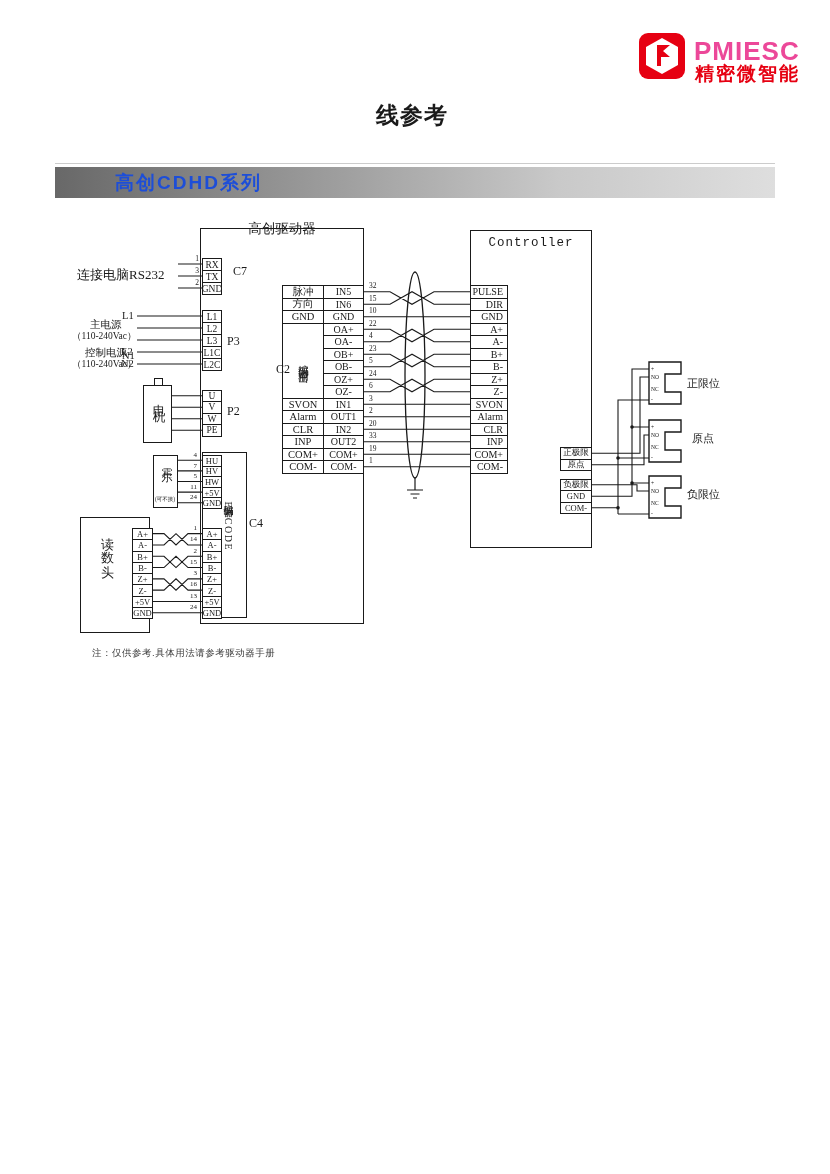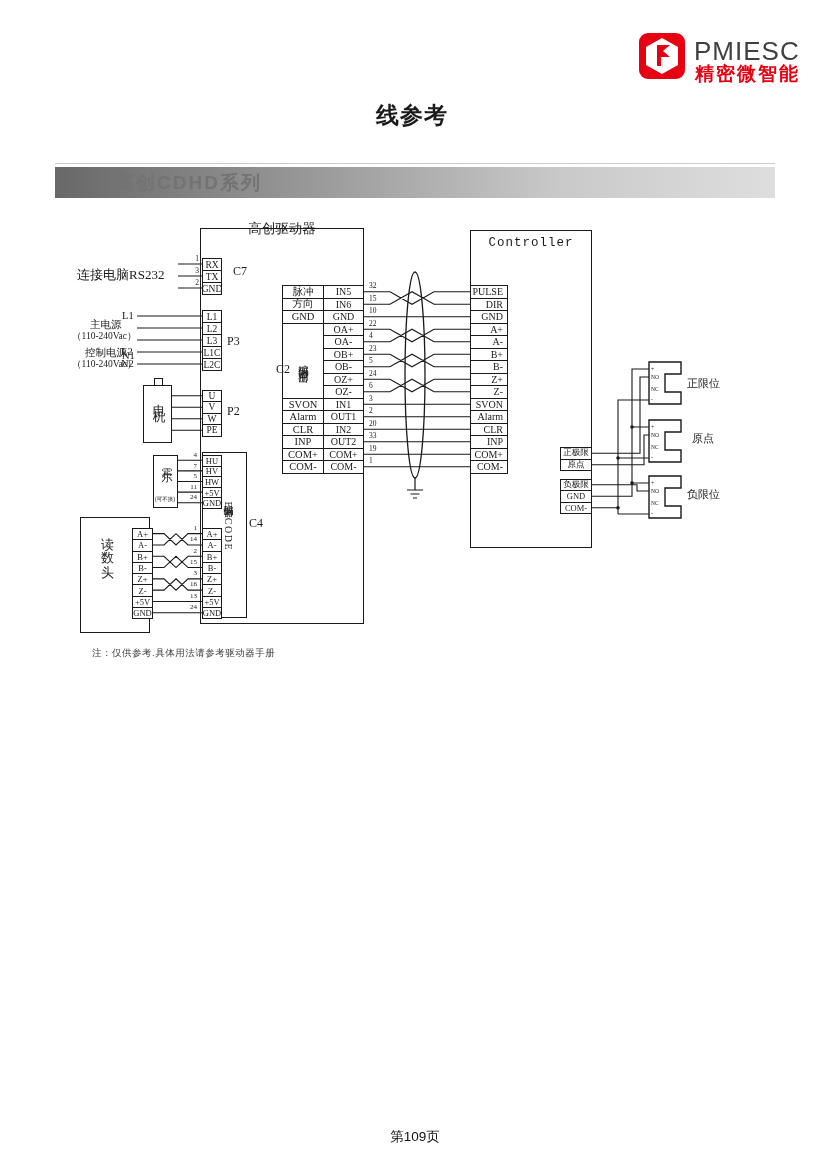--- a/index.html
+++ b/index.html
@@ -4,28 +4,28 @@
 <style>
   html,body{margin:0;padding:0;background:#e8e8e8;}
   .page{position:relative;width:830px;height:1174px;background:#ffffff;overflow:hidden;
         font-family:"Liberation Sans","DejaVu Sans",sans-serif;color:#1a1a1a;}
   .abs{position:absolute;}
   .serif{font-family:"Liberation Serif","DejaVu Serif",serif;}
   .mono{font-family:"Liberation Mono","DejaVu Sans Mono",monospace;}
 
   
   .logo-icon{left:639px;top:33px;width:46px;height:46px;background:#e60012;border-radius:9px;}
-  .brand{left:694px;top:36px;font-size:26px;font-weight:400;letter-spacing:1px;color:#404040;}
+  .brand{left:694px;top:36px;font-size:26px;font-weight:700;letter-spacing:1px;color:#ec4899;}
   .slogan{left:695px;top:61px;font-size:19px;font-weight:700;letter-spacing:2px;color:#e60012;}
   .title-wrap{left:376px;top:100px;font-size:23px;font-weight:700;letter-spacing:1px;}
   .title-main{left:55px;top:124px;font-size:23px;font-weight:700;letter-spacing:1px;}
   .bar-line{left:55px;top:163px;width:720px;height:1px;background:#cccccc;}
   .bar{left:55px;top:167px;width:720px;height:31px;
        background:linear-gradient(90deg,#686868,#9f9f9f 40%,#c9c9c9 70%,#dedede);}
-  .bar-text{left:115px;top:170px;font-size:19px;font-weight:700;letter-spacing:2px;color:#737373;}
+  .bar-text{left:115px;top:170px;font-size:19px;font-weight:700;letter-spacing:2px;color:#1d4ed8;}
 
   
   .bigbox{border:1.5px solid #1a1a1a;background:transparent;box-sizing:border-box;}
   .lbl{white-space:nowrap;}
   .stack > *{margin-top:-1px;}
   .stack > :first-child{margin-top:0;}
   .cell{box-sizing:border-box;border:1px solid #1a1a1a;background:#fff;
         display:flex;align-items:center;justify-content:center;overflow:hidden;}
   .prow{position:relative;}
   .prow .pb{position:absolute;top:0;bottom:0;border:1px solid #1a1a1a;background:#fff;
@@ -371,14 +371,13 @@
     <span class="term term-plus">+</span>
     <span class="term term-no">NO</span>
     <span class="term term-nc">NC</span>
     <span class="term term-minus">-</span>
   </div>
   <div class="abs lbl serif sw-lbl" style="left:687px;top:376px;">正限位</div>
   <div class="abs lbl serif sw-lbl" style="left:692px;top:431px;">原点</div>
   <div class="abs lbl serif sw-lbl" style="left:687px;top:487px;">负限位</div>
 
   <div class="abs lbl note">注：仅供参考.具体用法请参考驱动器手册</div>
-  <div class="abs pageno">第109页</div>
 </div>
 
 </body></html>

